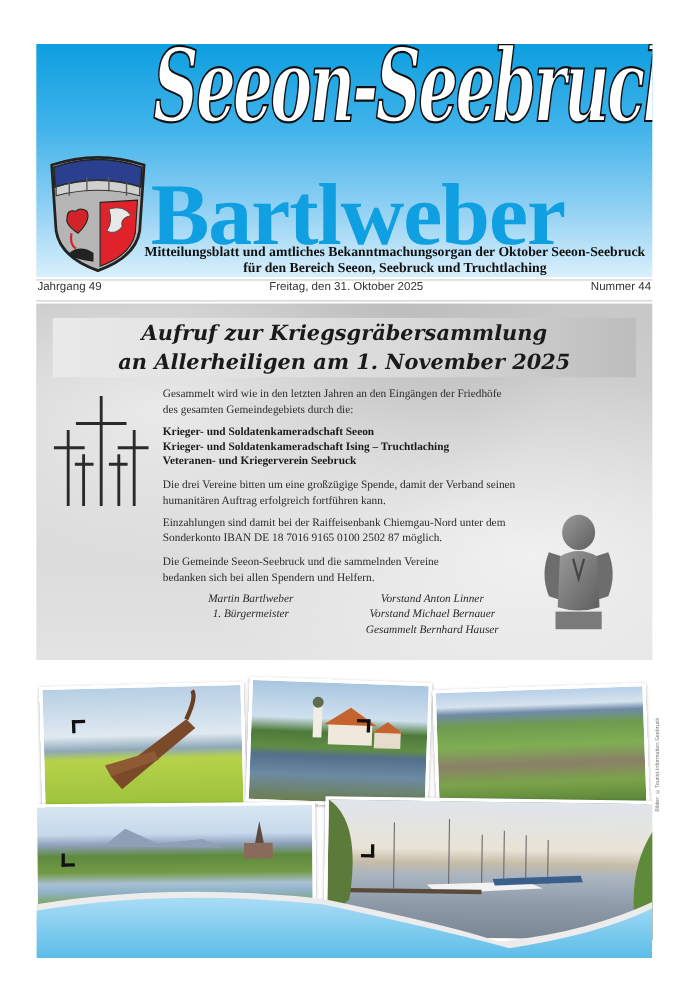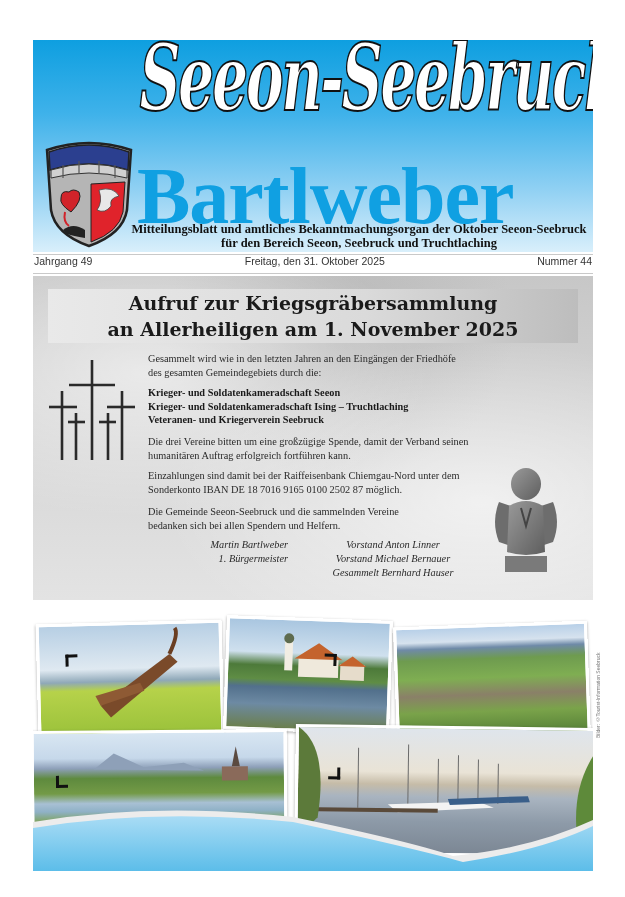--- a/index.html
+++ b/index.html
@@ -27,21 +27,21 @@
   
   .panel { position:absolute; left:33px; top:276px; width:560px; height:324px;
     background:
       radial-gradient(ellipse at 20% 30%, rgba(255,255,255,0.55), transparent 45%),
       radial-gradient(ellipse at 80% 70%, rgba(255,255,255,0.6), transparent 50%),
       radial-gradient(ellipse at 55% 15%, rgba(160,160,160,0.35), transparent 40%),
       linear-gradient(180deg,#c7c7c7 0%,#d6d6d6 50%,#e3e3e3 100%); }
   .headline-box { position:absolute; left:15px; top:13px; width:530px; height:54px;
     background:linear-gradient(90deg,#e9e9e9 0%,#dadada 60%,#bdbdbd 100%);
     display:flex; flex-direction:column; align-items:center; justify-content:center; }
-  .headline-box div { font-family:"DejaVu Serif", serif; font-weight:bold;
+  .headline-box div { font-family:"DejaVu Serif", serif; font-style:italic; font-weight:bold;
     font-size:19px; color:#1a1a1a; line-height:26px; }
   .body-text { position:absolute; left:115px; width:330px; text-align:left;
     font-family:"Liberation Serif", serif; font-size:10.3px; color:#2a2a2a; line-height:13.5px; }
   .body-text.bold { font-weight:bold; color:#1a1a1a; }
   .sign { position:absolute; font-family:"Liberation Serif", serif; font-style:italic; font-size:10.3px;
     color:#2a2a2a; line-height:14px; text-align:center; }
   .crosses { position:absolute; left:14px; top:82px; width:90px; height:110px; }
   .angel { position:absolute; left:458px; top:186px; width:70px; height:114px; }
 
   
@@ -120,21 +120,21 @@
   </div>
   <div class="body-text" style="top:193px;">
     <div>Einzahlungen sind damit bei der Raiffeisenbank Chiemgau-Nord unter dem</div>
     <div>Sonderkonto IBAN DE 18 7016 9165 0100 2502 87 möglich.</div>
   </div>
   <div class="body-text" style="top:229px;">
     <div>Die Gemeinde Seeon-Seebruck und die sammelnden Vereine</div>
     <div>bedanken sich bei allen Spendern und Helfern.</div>
   </div>
 
-  <div class="sign" style="left:135px; top:262px; width:120px;text-align:right;">
+  <div class="sign" style="left:135px; top:262px; width:120px;">
     <div>Martin Bartlweber</div>
     <div>1. Bürgermeister</div>
   </div>
   <div class="sign" style="left:290px; top:262px; width:140px;">
     <div>Vorstand Anton Linner</div>
     <div>Vorstand Michael Bernauer</div>
     <div>Gesammelt Bernhard Hauser</div>
   </div>
 
   <svg class="angel" viewBox="0 0 70 114">

